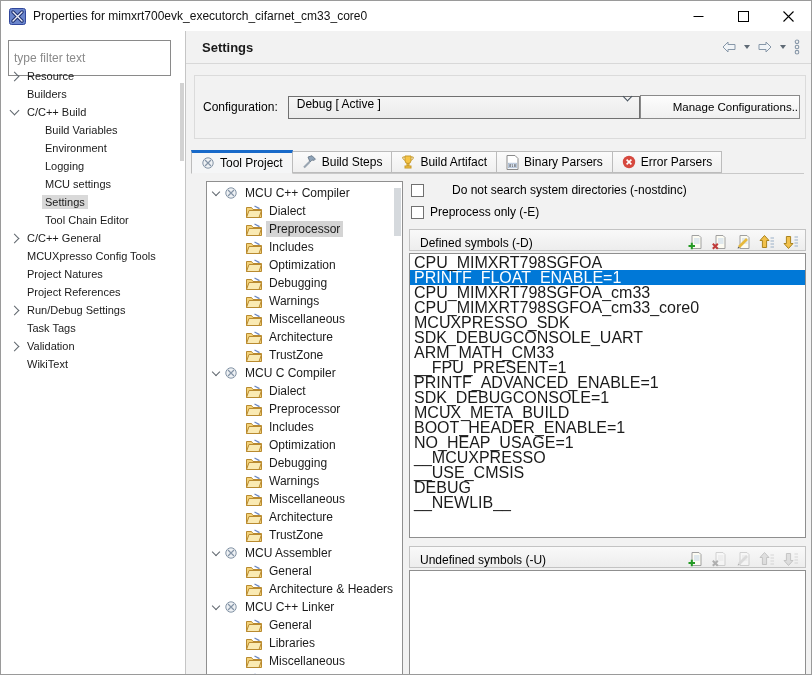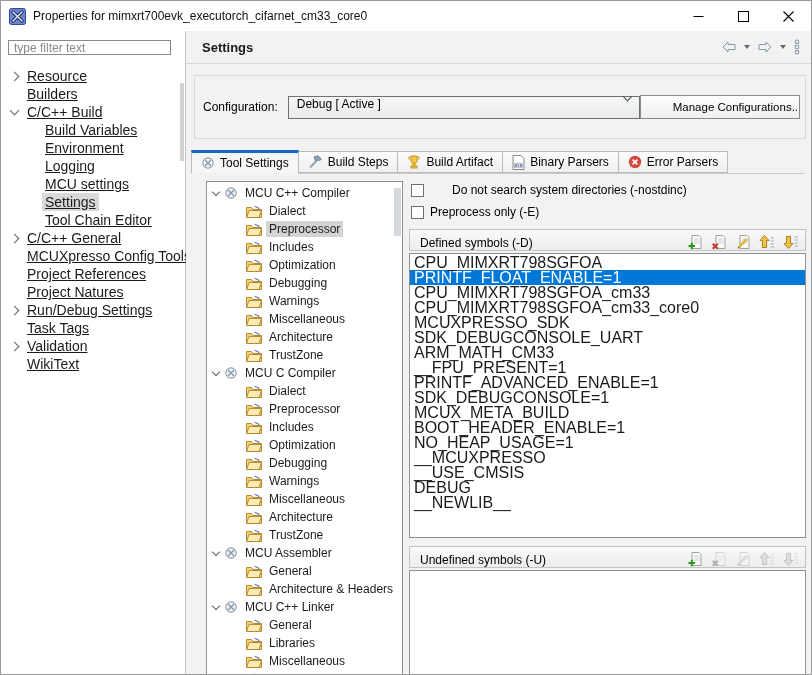--- a/index.html
+++ b/index.html
@@ -9,24 +9,24 @@
   
   .titlebar{height:30px;display:flex;align-items:center;padding-left:8px;background:#fff;}
   .app-icon{margin-right:7px;line-height:0;}
   .title{font-size:12px;color:#111;white-space:nowrap;}
   .win-controls{margin-left:auto;display:flex;height:100%;}
   .wc{width:45px;height:100%;display:flex;align-items:center;justify-content:center;}
 
   
   .dlg-body{position:absolute;top:30px;left:0;right:0;bottom:0;}
   .sidebar{position:absolute;left:0;top:0;width:185px;height:100%;background:#fff;border-right:1px solid #c5c5c5;}
-  .filter{position:absolute;left:7px;top:9px;width:163px;height:15px;border:1px solid #8a8a8a;font:12px "Liberation Sans",sans-serif;color:#444;padding:0 5px;background:#fff;}
+  .filter{position:absolute;left:7px;top:9px;width:163px;height:36px;border:1px solid #8a8a8a;font:12px "Liberation Sans",sans-serif;color:#444;padding:0 5px;background:#fff;}
   .filter::placeholder{color:#8a8a8a;}
   .side-tree{position:absolute;top:36px;left:0;right:0;}
-  .srow{display:flex;align-items:center;height:18px;font-size:14px;color:#1b1b1b;padding-left:8px;white-space:nowrap;text-decoration:underline;}
+  .srow{display:flex;align-items:center;height:18px;font-size:11px;color:#1b1b1b;padding-left:8px;white-space:nowrap;}
   .srow .chev{width:7px;height:7px;border-right:1.4px solid #5f666d;border-bottom:1.4px solid #5f666d;transform:rotate(-45deg);margin:0 6px 0 2px;visibility:hidden;flex:none;}
   .srow.chevron-down .chev{visibility:visible;transform:rotate(45deg);margin-top:-3px;}
   .srow.chevron-right .chev{visibility:visible;}
   .srow.level-1{padding-left:41px;}
   .slabel{padding:1px 3px;}
   .srow.selected .slabel{background:#d9d9d9;}
   .sb-thumb{position:absolute;right:1px;top:52px;width:4px;height:78px;background:#d2d2d2;}
 
   
   .main{position:absolute;left:185px;top:0;right:0;height:100%;background:#f2f2f2;}
@@ -173,26 +173,26 @@
             <span class="slabel">C/C++ General</span>
           </div>
 
           <div class="srow level-0">
             <span class="chev"></span>
             <span class="slabel">MCUXpresso Config Tools</span>
           </div>
 
           <div class="srow level-0">
             <span class="chev"></span>
+            <span class="slabel">Project Natures</span>
+          </div>
+
+          <div class="srow level-0">
+            <span class="chev"></span>
             <span class="slabel">Project References</span>
-          </div>
-
-          <div class="srow level-0">
-            <span class="chev"></span>
-            <span class="slabel">Project Natures</span>
           </div>
 
           <div class="srow level-0 chevron-right">
             <span class="chev"></span>
             <span class="slabel">Run/Debug Settings</span>
           </div>
 
           <div class="srow level-0">
             <span class="chev"></span>
             <span class="slabel">Task Tags</span>
@@ -248,21 +248,21 @@
       </div>
 
       <div class="tabs">
         <div class="tab active">
           <span class="tab-ic">
             <svg width="14" height="14" viewBox="0 0 14 14">
                 <circle cx="7" cy="7" r="5.2" fill="#eef1f4" stroke="#8494a6"></circle>
                 <path d="M4 10 L10 4 M4 4 L10 10" stroke="#8494a6" stroke-width="1.2"></path>
               </svg>
           </span>
-          <span>Tool Settings</span>
+          <span>Tool Project</span>
         </div>
         <div class="tab">
           <span class="tab-ic">
             <svg width="15" height="14" viewBox="0 0 15 14">
                 <path d="M2 12.5 L7.5 7" stroke="#9aa6b2" stroke-width="2.2"></path>
                 <path d="M6 2 l4 -1.3 3.4 3.4 -1.2 1.2 -2.2 -0.2 -2 2 z" fill="#8fa3b8" stroke="#5f7080" stroke-width="0.8"></path>
               </svg>
           </span>
           <span>Build Steps</span>
         </div>

